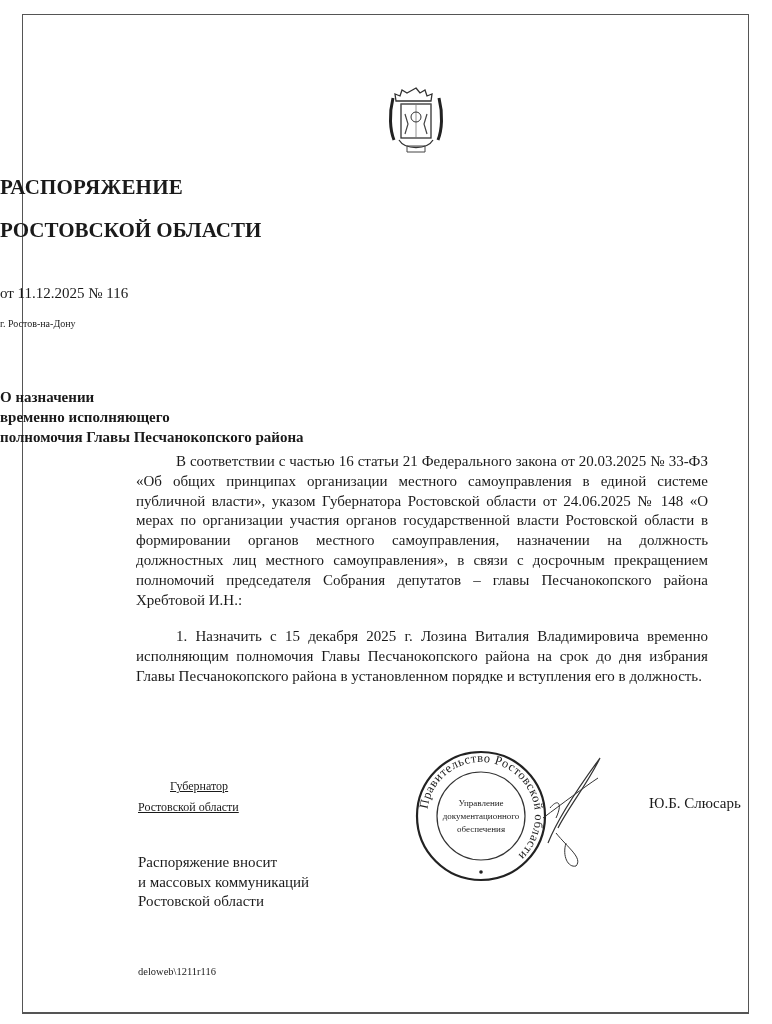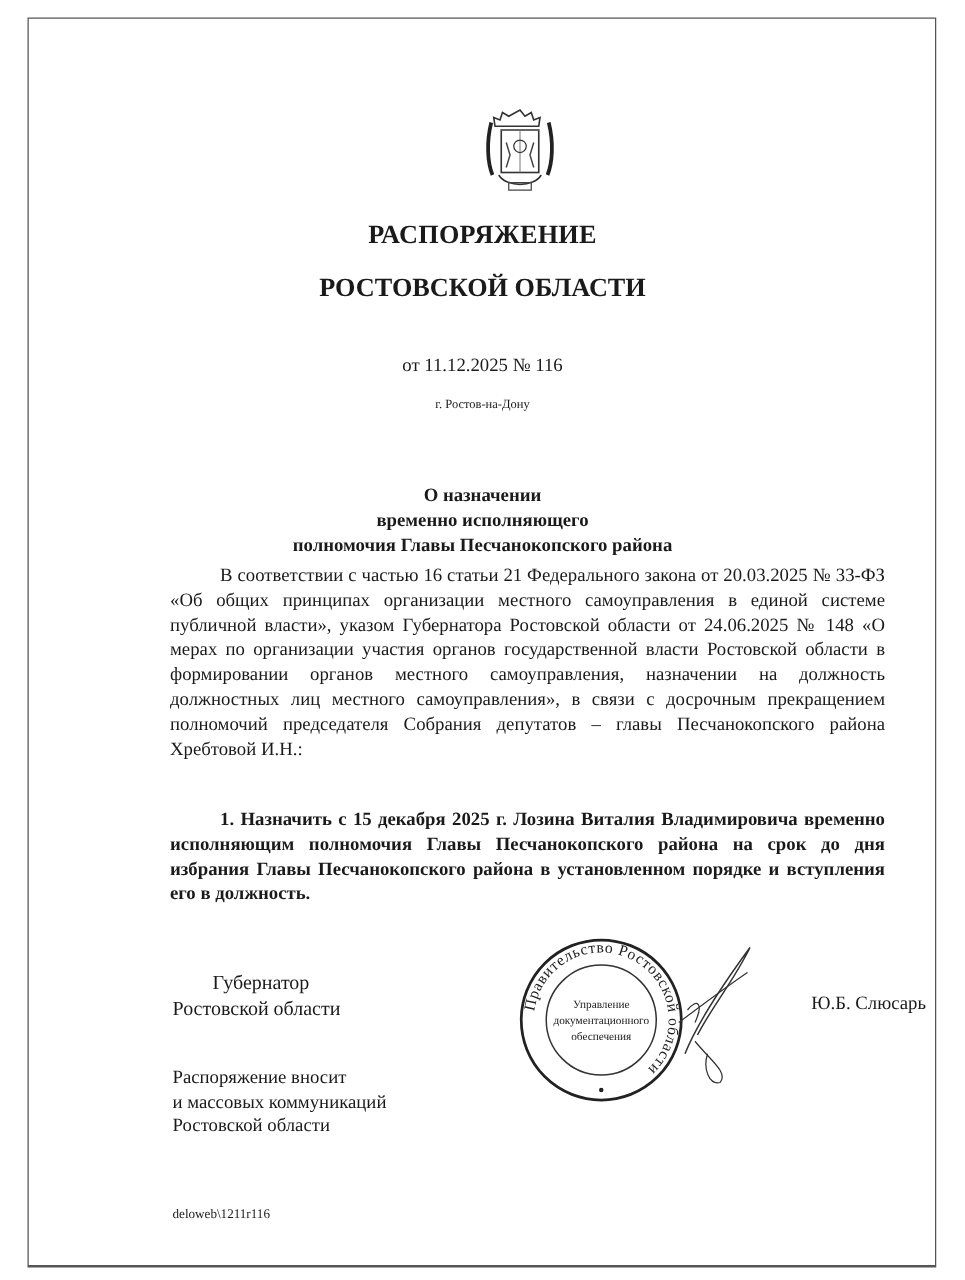--- a/index.html
+++ b/index.html
@@ -1,32 +1,32 @@
 <!DOCTYPE html>
 <html><head>
 <meta charset="utf-8">
 <style>
   html, body { margin:0; padding:0; background:#ffffff; }
   body { width:772px; height:1024px; position:relative; overflow:hidden;
          font-family:"Liberation Serif","DejaVu Serif",serif; color:#1a1a1a; }
   .page { position:absolute; left:22px; top:14px; width:727px; height:1000px;
           border:1.5px solid #555; border-bottom-width:2px; box-sizing:border-box; background:#fff; }
   .abs { position:absolute; }
-  .center { text-align:center; left:0; right:0; }
+  .center { left:0; right:0; }
   .crest { left:385px; top:84px; width:62px; height:74px; }
   .h1 { top:175px; font-size:21px; font-weight:bold; letter-spacing:0.2px; }
   .h2 { top:217px; font-size:21px; font-weight:bold; line-height:26px; }
   .date { top:285px; font-size:15px; }
   .city { top:318px; font-size:10px; }
   .subject { top:387px; font-size:15px; font-weight:bold; line-height:20px; }
   .body { left:136px; width:572px; font-size:15px; line-height:19.8px; text-align:justify; }
   .body p { margin:0; text-indent:40px; }
   .para1 { top:452px; }
-  .para2 { top:647px;font-weight:bold; }
-  .sign-left { left:138px; top:776px; font-size:16px; line-height:21px; }
+  .para2 { top:627px; }
+  .sign-left { left:138px; top:776px; font-size:12px; line-height:21px;text-decoration:underline; }
   .sign-left span { display:block; }
   .sign-left .l1 { padding-left:32px; }
   .stamp { left:413px; top:748px; width:136px; height:136px; }
   .signature { left:538px; top:748px; width:100px; height:120px; }
   .signer { left:602px; top:795px; font-size:15px;margin-left:47px; }
   .footer { left:138px; top:853px; font-size:15px; line-height:19.5px; }
   .footer span { display:block; }
   .code { left:138px; top:966px; font-size:10.5px; }
 </style>
 </head>

